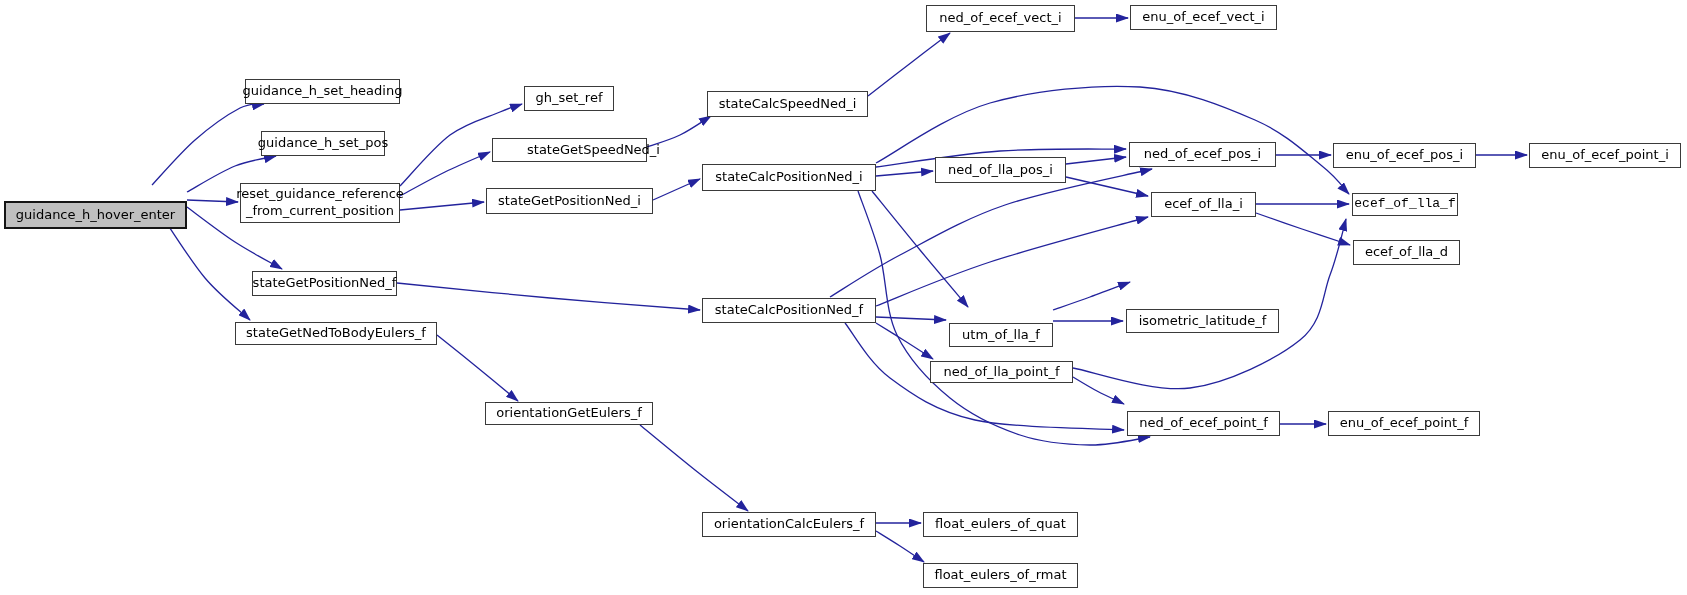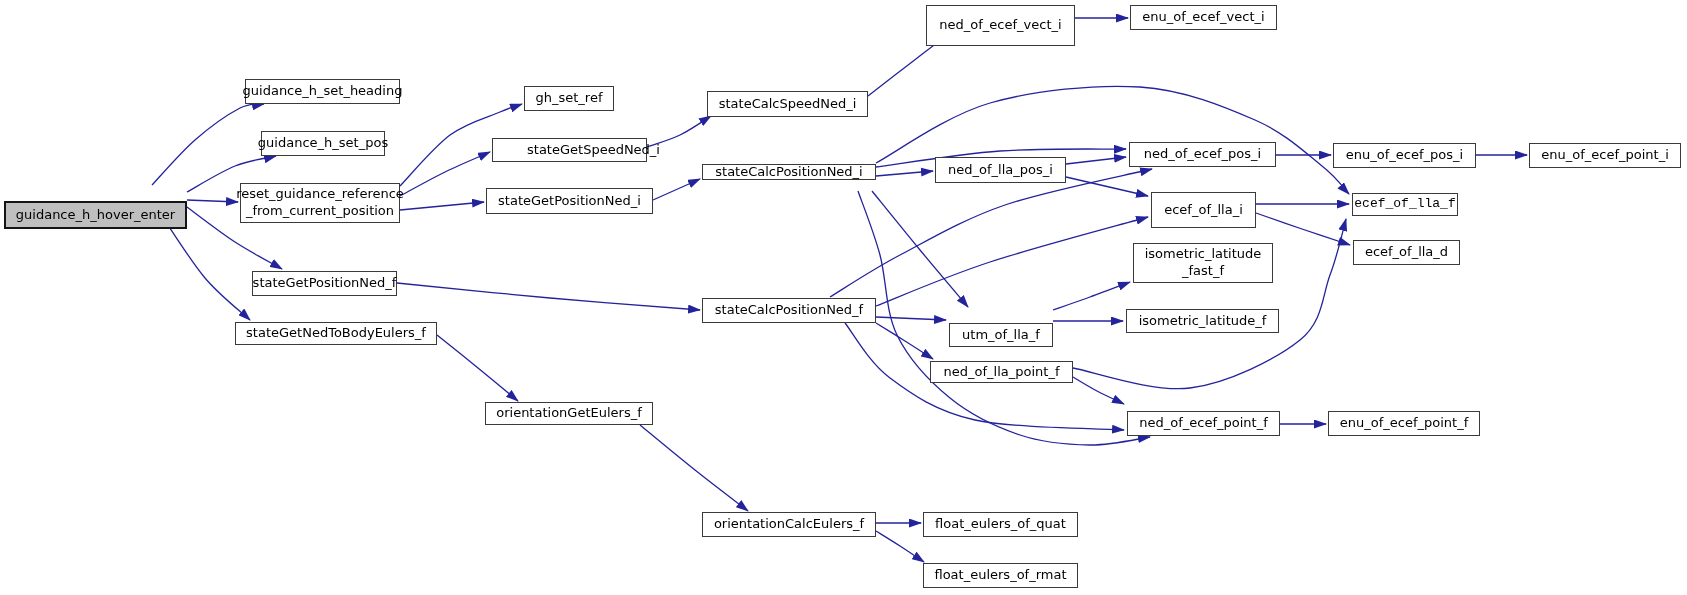--- a/index.html
+++ b/index.html
@@ -85,33 +85,31 @@
       <div class="node" style="left: 261px; top: 131px; width: 124px; height: 25px;"><span>guidance_h_set_pos</span></div>
       <div class="node" style="left: 240px; top: 183px; width: 160px; height: 40px;"><span>reset_guidance_reference
 _from_current_position</span></div>
       <div class="node" style="left: 252px; top: 271px; width: 145px; height: 25px;"><span>stateGetPositionNed_f</span></div>
       <div class="node" style="left: 235px; top: 322px; width: 202px; height: 23px;"><span>stateGetNedToBodyEulers_f</span></div>
       <div class="node" style="left: 485px; top: 402px; width: 168px; height: 23px;"><span>orientationGetEulers_f</span></div>
       <div class="node" style="left: 524px; top: 86px; width: 90px; height: 25px;"><span>gh_set_ref</span></div>
       <div class="node" style="left: 492px; top: 138px; width: 155px; height: 24px; padding-left: 48px;"><span>stateGetSpeedNed_i</span></div>
       <div class="node" style="left: 486px; top: 188px; width: 167px; height: 26px;"><span>stateGetPositionNed_i</span></div>
       <div class="node" style="left: 707px; top: 91px; width: 161px; height: 26px;"><span>stateCalcSpeedNed_i</span></div>
-      <div class="node" style="left: 702px; top: 164px; width: 174px; height: 16px;"><span>stateCalcPositionNed_i</span></div>
+      <div class="node" style="left: 702px; top: 164px; width: 174px; height: 27px;"><span>stateCalcPositionNed_i</span></div>
       <div class="node" style="left: 702px; top: 298px; width: 174px; height: 25px;"><span>stateCalcPositionNed_f</span></div>
       <div class="node" style="left: 935px; top: 157px; width: 131px; height: 26px;"><span>ned_of_lla_pos_i</span></div>
-      <div class="node" style="left: 926px; top: 5px; width: 149px; height: 41px;"><span>ned_of_ecef_vect_i</span></div>
+      <div class="node" style="left: 926px; top: 5px; width: 149px; height: 27px;"><span>ned_of_ecef_vect_i</span></div>
       <div class="node" style="left: 1130px; top: 5px; width: 147px; height: 25px;"><span>enu_of_ecef_vect_i</span></div>
       <div class="node" style="left: 1129px; top: 142px; width: 147px; height: 25px;"><span>ned_of_ecef_pos_i</span></div>
       <div class="node" style="left: 1333px; top: 143px; width: 143px; height: 25px;"><span>enu_of_ecef_pos_i</span></div>
       <div class="node" style="left: 1529px; top: 143px; width: 152px; height: 25px; align-items: center;"><span>enu_of_ecef_point_i</span></div>
-      <div class="node" style="left: 1151px; top: 192px; width: 105px; height: 36px;"><span>ecef_of_lla_i</span></div>
+      <div class="node" style="left: 1151px; top: 192px; width: 105px; height: 25px;"><span>ecef_of_lla_i</span></div>
       <div class="node" style="left: 1352px; top: 193px; width: 106px; height: 23px; font-family: Liberation Mono, monospace;"><span>ecef_of_lla_f</span></div>
       <div class="node" style="left: 1353px; top: 240px; width: 107px; height: 25px;"><span>ecef_of_lla_d</span></div>
-      <div class="node" style="left: 1133px; top: 243px; width: 140px; height: 40px;"><span>isometric_latitude
-_fast_f</span></div>
       <div class="node" style="left: 949px; top: 323px; width: 104px; height: 24px;"><span>utm_of_lla_f</span></div>
       <div class="node" style="left: 1126px; top: 309px; width: 153px; height: 24px;"><span>isometric_latitude_f</span></div>
       <div class="node" style="left: 930px; top: 361px; width: 143px; height: 22px;"><span>ned_of_lla_point_f</span></div>
       <div class="node" style="left: 1127px; top: 411px; width: 153px; height: 25px;"><span>ned_of_ecef_point_f</span></div>
       <div class="node" style="left: 1328px; top: 411px; width: 152px; height: 25px;"><span>enu_of_ecef_point_f</span></div>
       <div class="node" style="left: 702px; top: 512px; width: 174px; height: 25px;"><span>orientationCalcEulers_f</span></div>
       <div class="node" style="left: 923px; top: 512px; width: 155px; height: 25px;"><span>float_eulers_of_quat</span></div>
       <div class="node" style="left: 923px; top: 563px; width: 155px; height: 25px;"><span>float_eulers_of_rmat</span></div>
     </div>
 </div>

